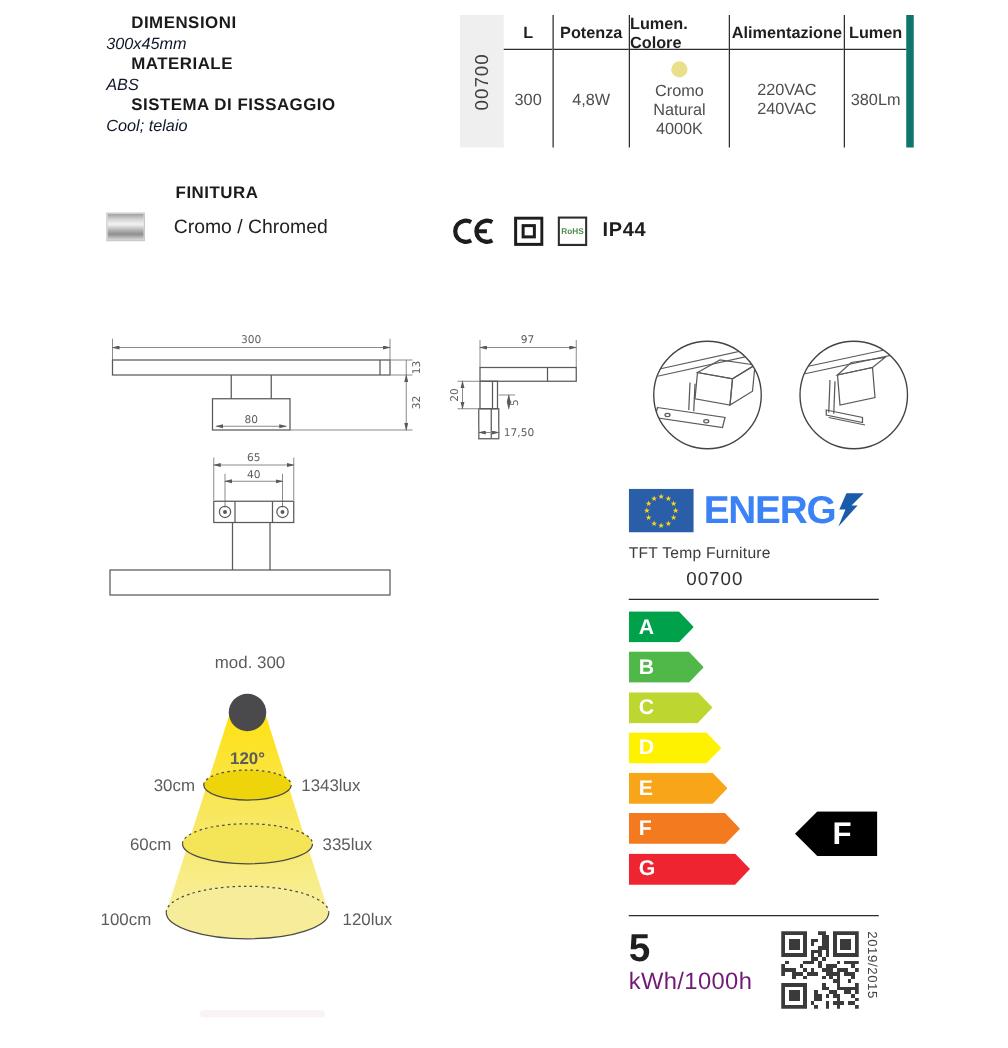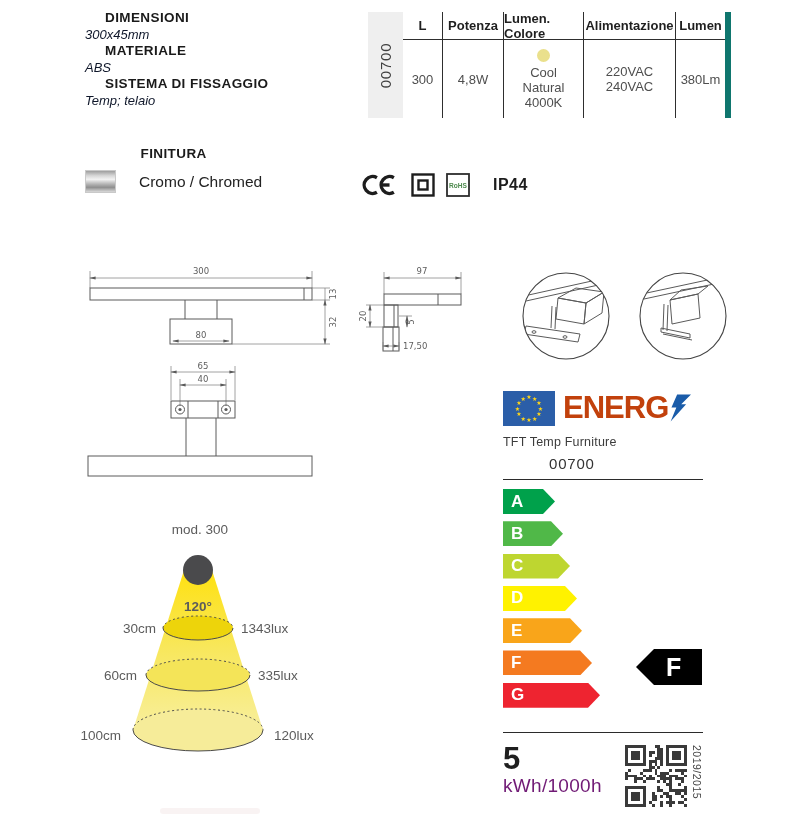--- a/index.html
+++ b/index.html
@@ -27,21 +27,21 @@
   .pcol + .pcol { border-left:1px solid #2e2e2e; }
   .pcol:last-child { border-right:6px solid #0f766e; }
   .phead { height:28px; display:flex; align-items:center; justify-content:center;
      font-size:13px; font-weight:bold; color:#1f1f1f; border-bottom:1.5px solid #2e2e2e; }
   .pbody { flex:1; display:flex; flex-direction:column; align-items:center; justify-content:center;
      font-size:13px; color:#4e4e4e; line-height:15px; text-align:center; }
   .temp-dot { width:13px; height:13px; border-radius:50%; margin-bottom:3px; }
 
   
   .certs { position:absolute; left:362px; top:173px; display:flex; align-items:center; }
-  .ip-text { font-size:16px; font-weight:bold; color:#1d1d1d; letter-spacing:.5px; margin-left:23px; }
+  .ip-text { font-size:16px; font-weight:bold; color:#1d1d1d; letter-spacing:.5px; margin-left:12px; }
 
   
   svg text.dim { font-family:"DejaVu Sans", sans-serif; font-size:8.5px; fill:#5e5e5e; }
   .draw { position:absolute; }
   .dline { stroke:#5a5a5a; stroke-width:1; fill:none; }
   .thin  { stroke:#8a8a8a; stroke-width:.8; fill:none; }
 
   
   .energy { position:absolute; left:503px; top:390px; width:200px; }
   .e-head { display:flex; align-items:center; }
@@ -74,21 +74,21 @@
 <body>
 
 <div id="page">
 
   <div class="specs">
     <div class="spec-label">DIMENSIONI</div>
     <div class="spec-value">300x45mm</div>
     <div class="spec-label">MATERIALE</div>
     <div class="spec-value">ABS</div>
     <div class="spec-label">SISTEMA DI FISSAGGIO</div>
-    <div class="spec-value">Temp; telaio</div>
+    <div class="spec-value">Cool; telaio</div>
   </div>
 
   <div class="finitura">
     <div class="fin-head">FINITURA</div>
     <div class="fin-row">
       <div class="chrome-swatch"></div>
       <div class="fin-value">Cromo / Chromed</div>
     </div>
   </div>
 
@@ -105,21 +105,21 @@
     <div class="pcol" style="width:61px">
       <div class="phead">Potenza</div>
       <div class="pbody">
           <span>4,8W</span>
         </div>
     </div>
     <div class="pcol" style="width:80px">
       <div class="phead">Lumen. Colore</div>
       <div class="pbody">
         <span class="temp-dot" style="background: rgb(234, 224, 140);"></span>
-        <span>Cool</span>
+        <span>Cromo</span>
         <span>Natural</span>
         <span>4000K</span>
       </div>
     </div>
     <div class="pcol" style="width:92px">
       <div class="phead">Alimentazione</div>
       <div class="pbody">
         <span>220VAC</span>
         <span>240VAC</span>
       </div>
@@ -270,21 +270,21 @@
             <text x="20.3" y="29.6">★</text>
             <text x="16" y="25.3">★</text>
           <text x="14.5" y="19.6">★</text>
             <text x="16" y="13.8">★</text>
             <text x="20.3" y="9.6">★</text>
           <text x="26" y="8.1">★</text>
             <text x="31.7" y="9.6">★</text>
             <text x="36" y="13.8">★</text>
         </g>
       </svg>
-      <span class="energ-word" style="color: #c2410c;">ENERG</span>
+      <span class="energ-word" style="color: #3b82f6;">ENERG</span>
       <svg width="22" height="32" viewBox="0 0 27 33" style="margin-left:1px">
         <path d="M10,0 L27,0 L15,12 L21,12 L2,33 L9,16 L3,16 Z" fill="#1A5CA9"></path>
       </svg>
     </div>
     <div class="e-brand">TFT Temp Furniture</div>
     <div class="e-model">00700</div>
     <div class="e-div"></div>
     <div class="e-rows">
       <div class="e-row" style="width: 52px; background: rgb(0, 161, 75);">
           <span>A</span>

